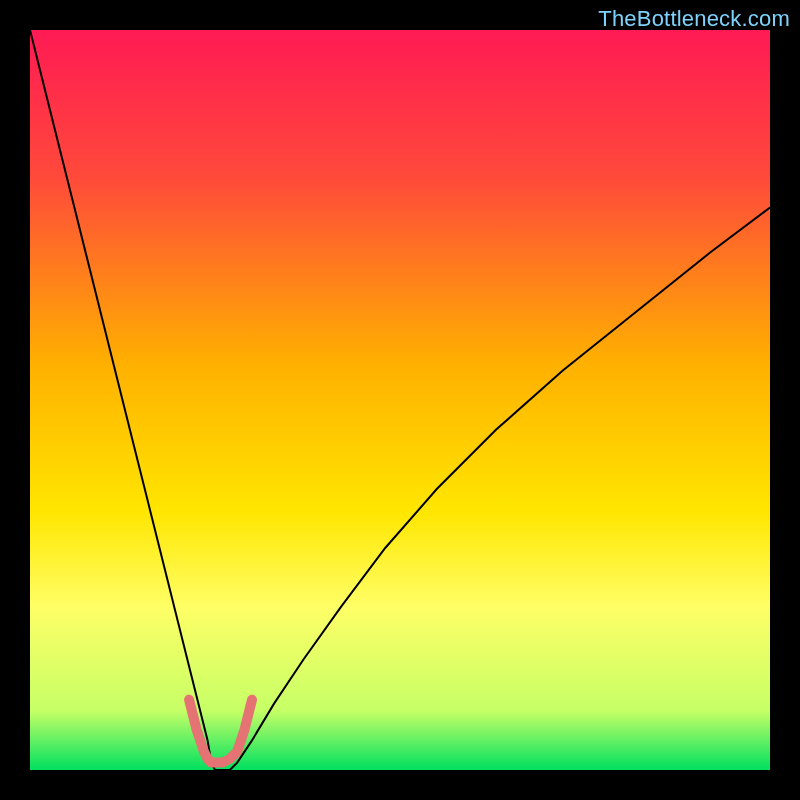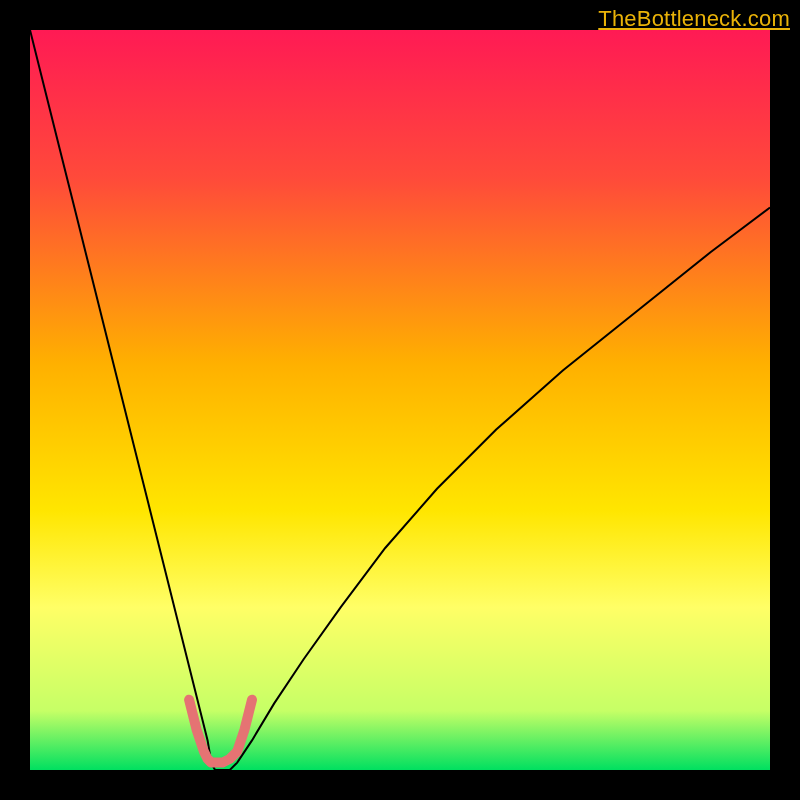--- a/index.html
+++ b/index.html
@@ -24,25 +24,24 @@
     top: 30px;
     left: 30px;
     width: 740px;
     height: 740px;
     overflow: hidden;
   }
   .watermark {
     position: absolute;
     top: 6px;
     right: 10px;
-    color: #eab308;
+    color: #7dd3fc;
     font-size: 22px;
     font-weight: 500;
     letter-spacing: 0.2px;
-    text-decoration: underline;
   }
   svg { display: block; }
 </style>
 </head>
 <body>
 
 <div class="frame">
   <div class="watermark">TheBottleneck.com</div>
   <div class="plot">
     <svg id="chart-svg" width="740" height="740" viewBox="0 0 740 740" preserveAspectRatio="none">

